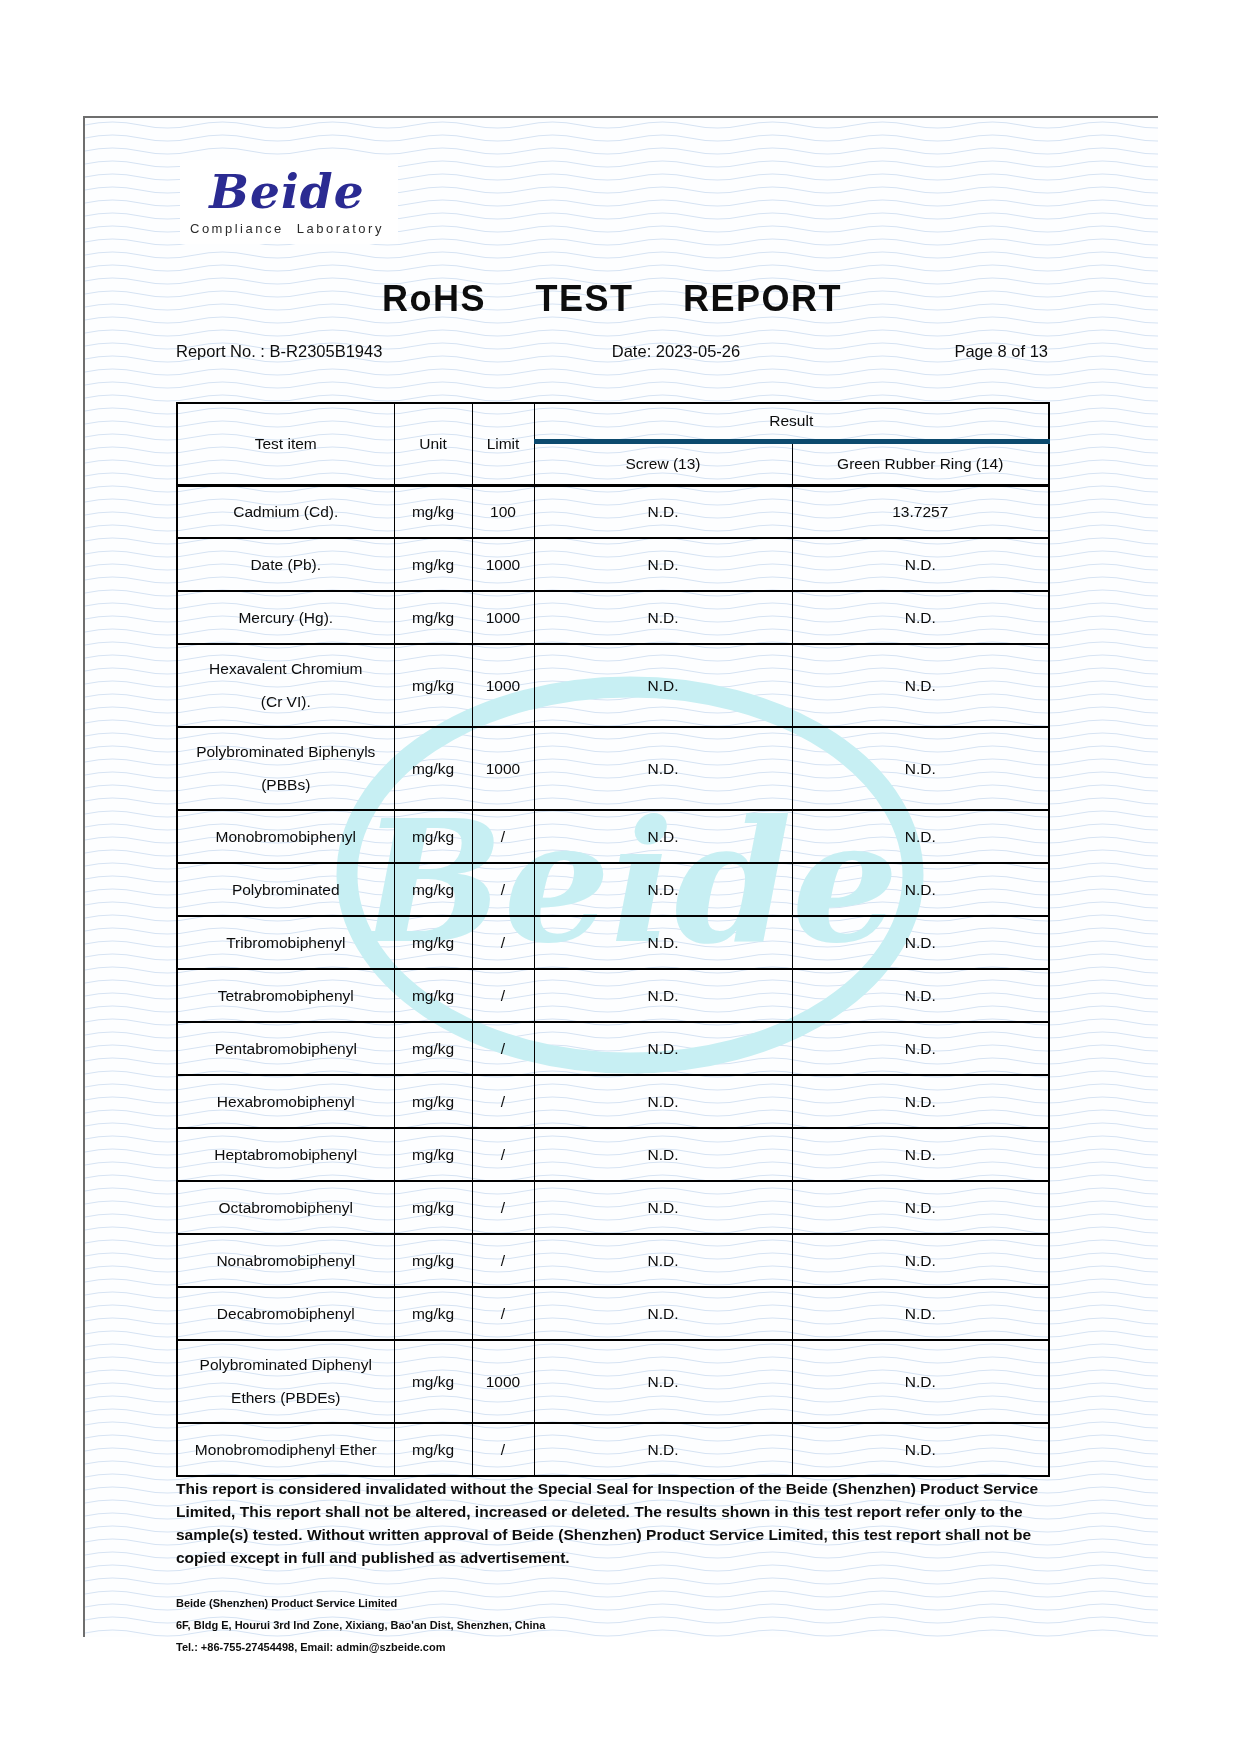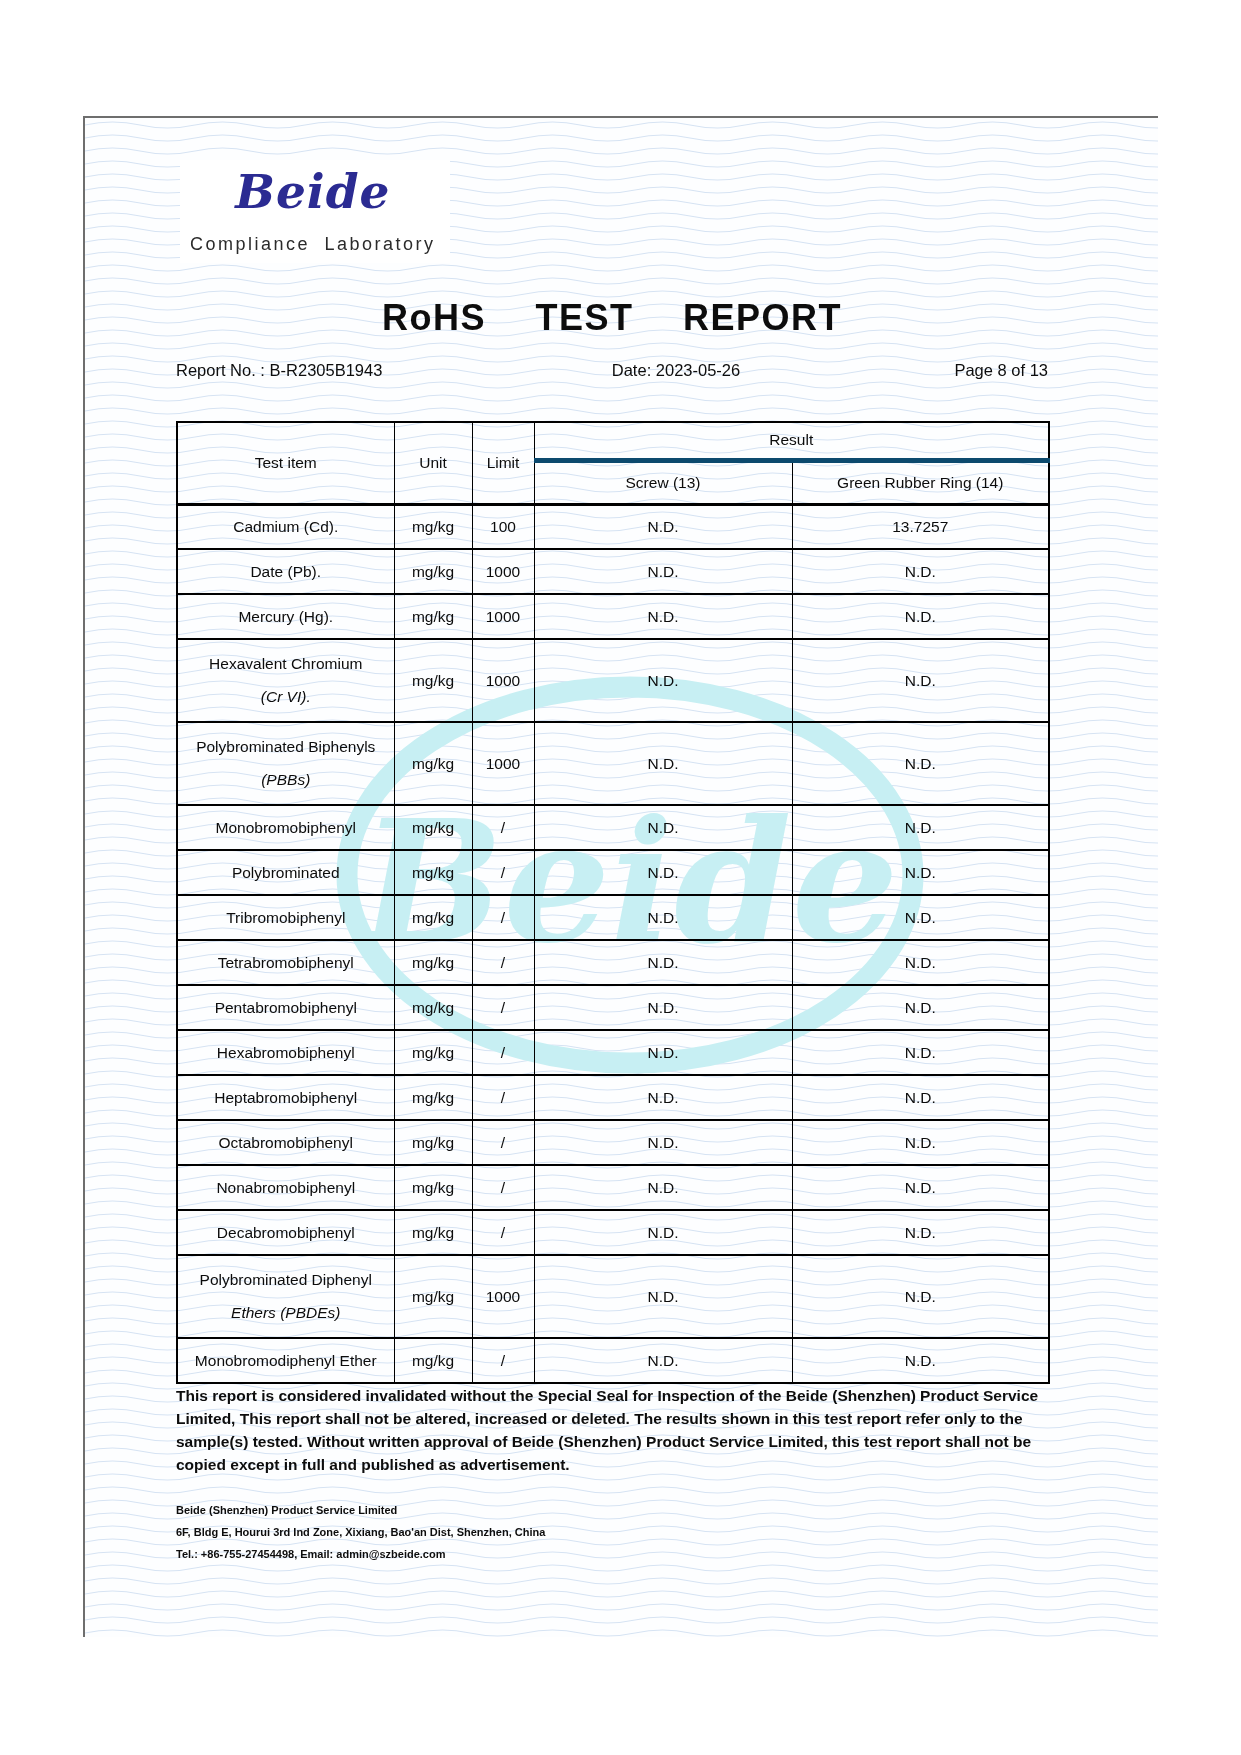--- a/index.html
+++ b/index.html
@@ -54,25 +54,25 @@
   .logo-script {
     font-family: "DejaVu Serif", serif;
     font-style: italic;
     font-weight: bold;
     font-size: 47px;
     line-height: 52px;
     letter-spacing: 1px;
     color: #2b2b92;
   }
   .logo-sub {
-    font-size: 18px;
+    font-size: 13px;
     letter-spacing: 2.5px;
     word-spacing: 7px;
     color: #2b2b2b;
-    margin-top: 16px;
+    margin-top: 3px;
     white-space: nowrap;
   }
 
   
   .title {
     margin-top: 34px;
     text-align: center;
     font-size: 36px;
     font-weight: bold;
     letter-spacing: 1.5px;
@@ -109,23 +109,23 @@
     padding: 0 4px;
     color: #0c0c0c;
     background: transparent;
   }
   table.results { border: 2.5px solid #000; }
   table.results tr { border-top: 2px solid #000; }
   table.results thead tr.subhead { border-top: 5px solid #0c4a6e; }
   table.results thead { border-bottom: 3px solid #000; }
   table.results thead tr.tophead th { height: 38px; }
   table.results thead tr.subhead th { height: 44px; }
-  table.results tbody tr { height: 45px; }
+  table.results tbody tr { height: 53px; }
   table.results tbody tr.tall { height: 83px; }
-  td .line2 { margin-top: 15px; font-style: italic; }
+  td .line2 { margin-top: 15px; }
 
   
   .disclaimer {
     width: 872px;
     font-size: 15.5px;
     font-weight: bold;
     line-height: 23px;
     color: #0d0d0d;
   }
   .company {

